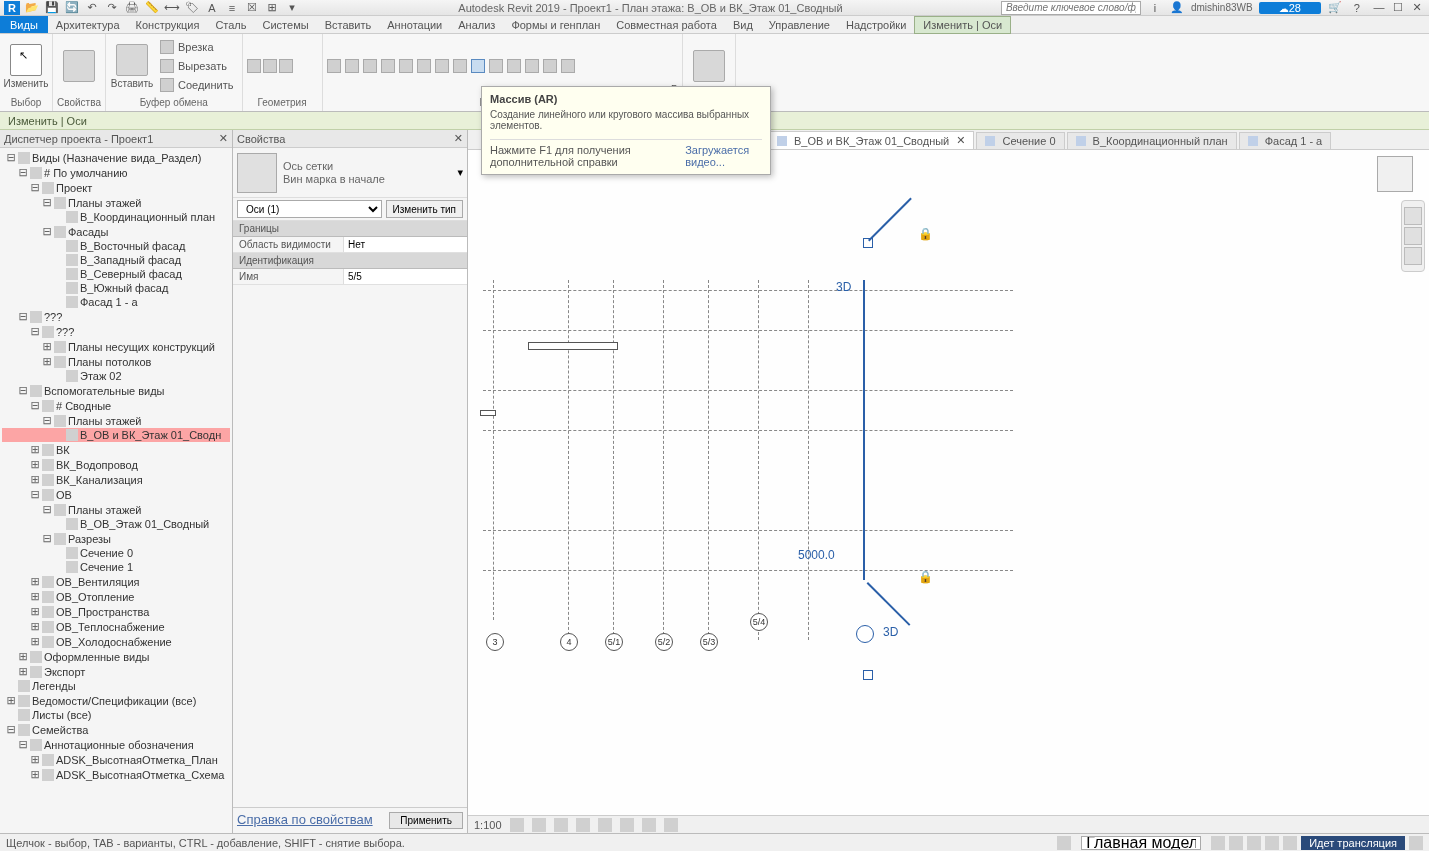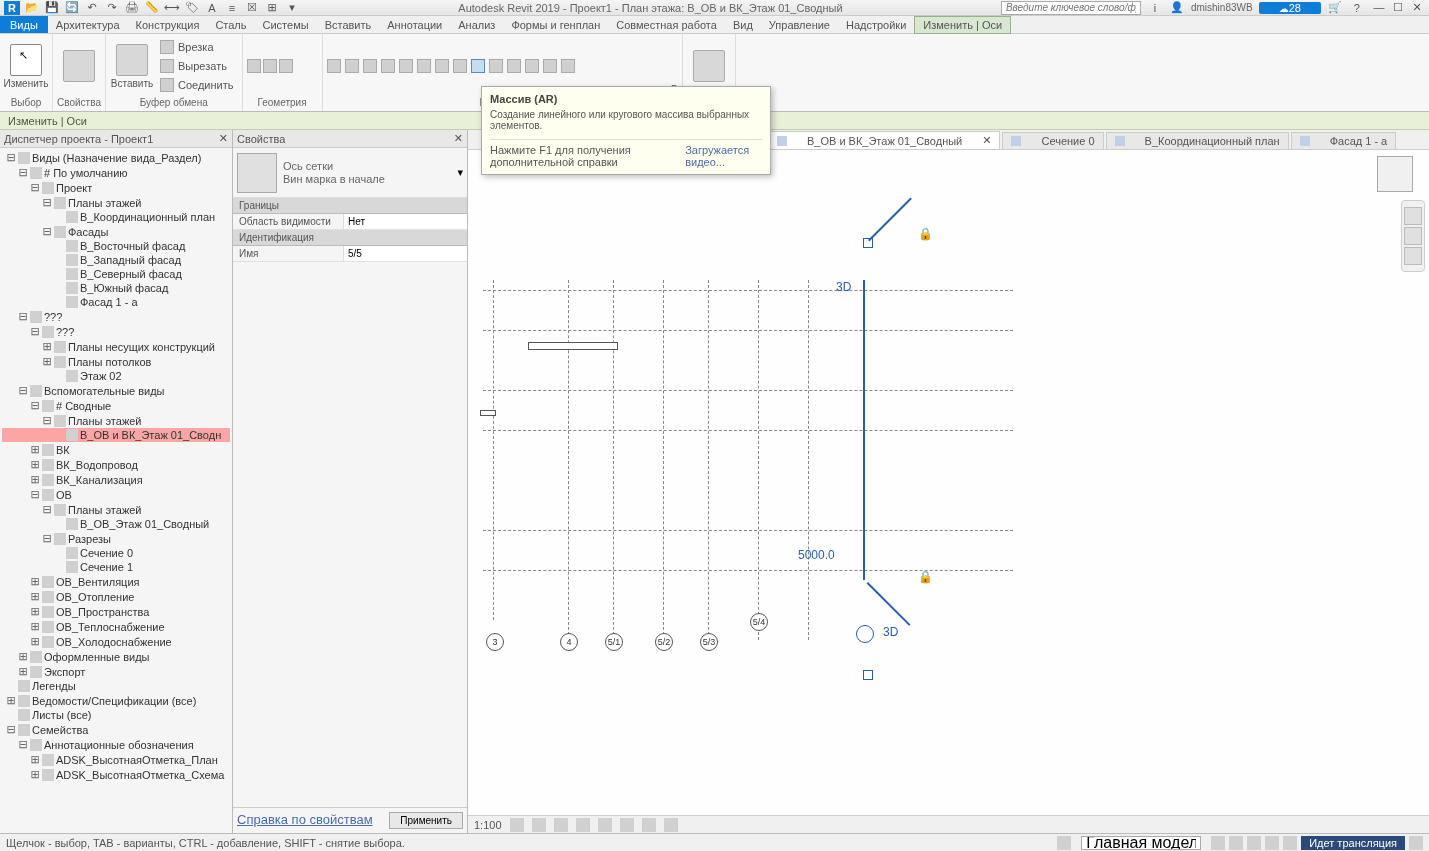--- a/index.html
+++ b/index.html
@@ -66,21 +66,21 @@
 .prop-row { display: flex; border-bottom: 1px solid #e0e0e0; }
 .prop-label { width: 110px; padding: 2px 6px; font-size: 10px; color: #555; }
 .prop-value { flex: 1; padding: 2px 4px; font-size: 10px; background: #fff; border-left: 1px solid #ddd; }
 .props-footer { margin-top: auto; display: flex; padding: 4px; border-top: 1px solid #ccc; }
 .help-link { color: #4a6da8; font-size: 13px; text-decoration: underline; cursor: pointer; }
 .apply-btn { margin-left: auto; background: #e8e8e8; border: 1px solid #aaa; padding: 2px 10px; font-size: 10px; }
 
 
 .canvas-area { flex: 1; display: flex; flex-direction: column; background: #fff; position: relative; }
 .view-tabs { height: 20px; background: #f0f0f0; border-bottom: 1px solid #ccc; display: flex; align-items: flex-end; padding-left: 300px; }
-.view-tab { padding: 2px 8px; background: #e8e8e8; border: 1px solid #ccc; border-bottom: none; margin-right: 2px; font-size: 10px; color: #555; display: flex; gap: 20px; align-items: center; cursor: pointer; }
+.view-tab { padding: 2px 8px; background: #e8e8e8; border: 1px solid #ccc; border-bottom: none; margin-right: 2px; font-size: 10px; color: #555; display: flex; gap: 7px; align-items: center; cursor: pointer; }
 .view-tab.active { background: #fff; }
 .tab-icon { width: 10px; height: 10px; background: #c0d0e8; display: inline-block; }
 .canvas { flex: 1; position: relative; background: #fefefe; overflow: hidden; }
 
 
 .grid-line { position: absolute; border-top: 1px dashed #888; }
 .grid-line.v { border-top: none; border-left: 1px dashed #888; }
 .grid-bubble { position: absolute; width: 18px; height: 18px; border: 1px solid #555; border-radius: 50%; background: #fff; display: flex; align-items: center; justify-content: center; font-size: 9px; color: #333; }
 .dim-label { position: absolute; color: #2a5fa8; font-size: 12px; }
 .marker { position: absolute; width: 10px; height: 10px; }
@@ -478,20 +478,24 @@
       <span class="close-x">✕</span>
     </div>
     <div class="type-selector">
       <div class="type-img"></div>
       <div class="type-text">
         <div>Ось сетки</div>
         <div>Вин марка в начале</div>
       </div>
       <span>▾</span>
     </div>
+    <div class="instance-row">
+      <select class="instance-sel"><option>Оси (1)</option></select>
+      <button class="edit-type-btn">Изменить тип</button>
+    </div>
     <div class="prop-group">Границы</div>
     <div class="prop-row">
       <div class="prop-label">Область видимости</div>
       <div class="prop-value">Нет</div>
     </div>
     <div class="prop-group">Идентификация</div>
     <div class="prop-row">
       <div class="prop-label">Имя</div>
       <div class="prop-value">5/5</div>
     </div>

